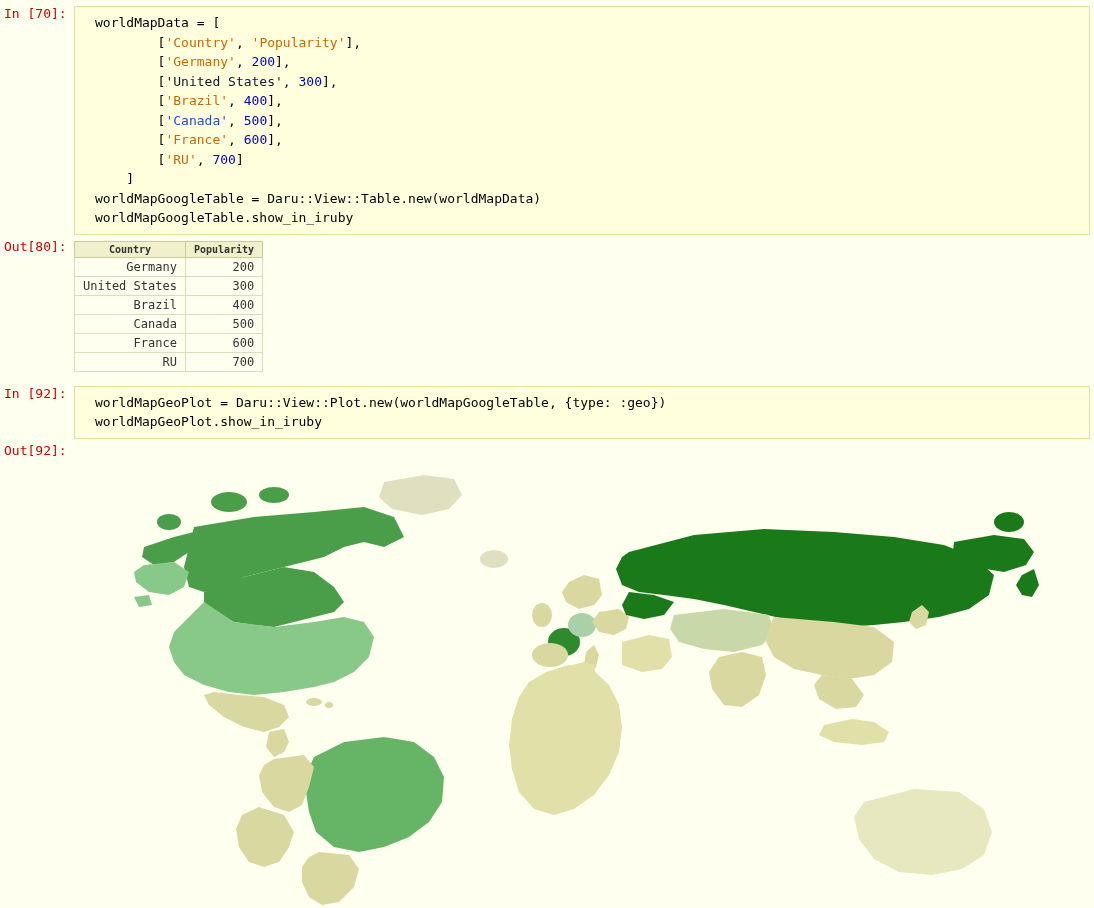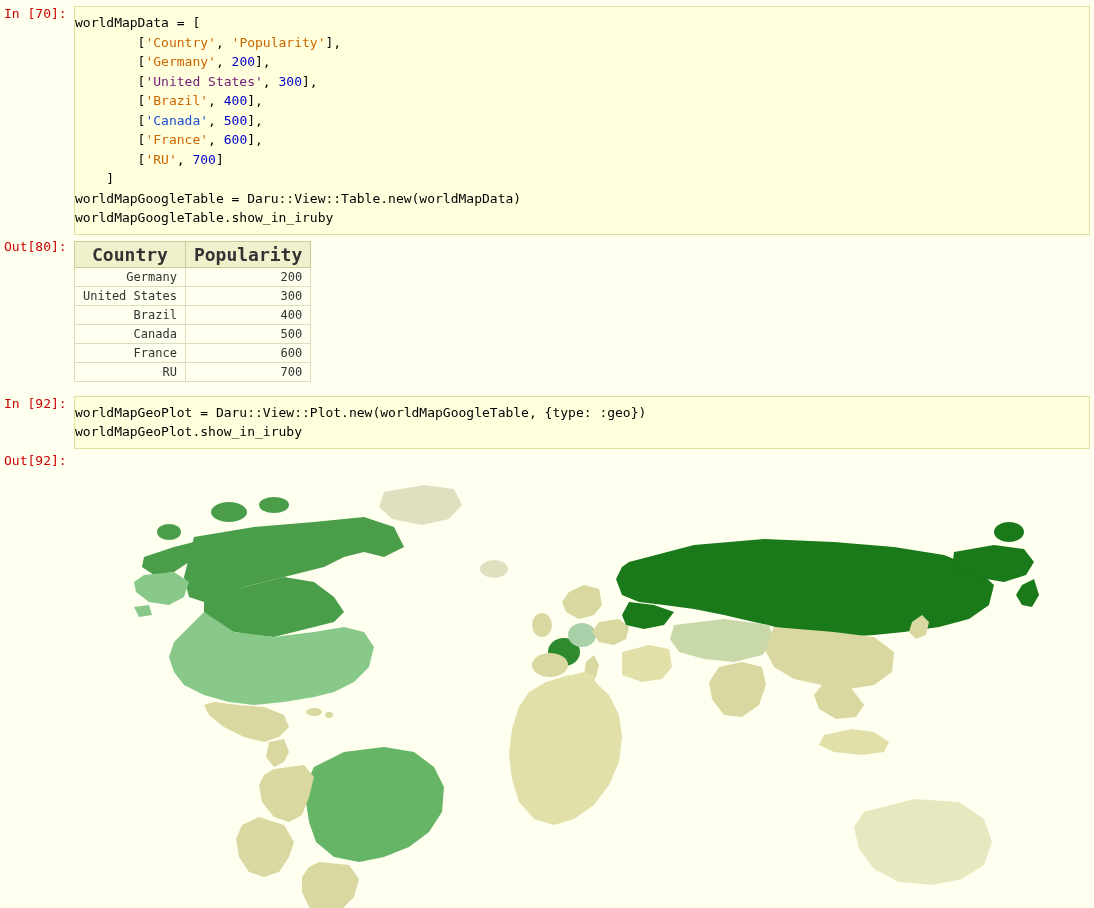--- a/index.html
+++ b/index.html
@@ -33,40 +33,40 @@
 
     .cell-content {
       flex: 1;
       padding: 2px 4px;
     }
 
     
     .input-cell {
       background: #ffffdd;
       border: 1px solid #e0e0a0;
-      padding: 6px 0;
+      padding: 6px 20px;
       font-family: monospace;
       font-size: 13px;
       line-height: 1.5;
     }
     .code-plain { color: #000000; }
 
     
     .output-table {
       border-collapse: collapse;
       font-size: 12px;
       margin: 2px 0;
     }
     .output-table th {
       background: #f0f0cc;
       border: 1px solid #cccc99;
       padding: 2px 8px;
       font-weight: bold;
       text-align: center;
-      font-size: 18px;
+      font-size: 10px;
     }
     .output-table td {
       border: 1px solid #ddddbb;
       padding: 2px 8px;
       text-align: right;
       font-size: 12px;
     }
     .output-table td:first-child {
       text-align: right;
       margin-left: 17px;
@@ -95,21 +95,21 @@
 
 <div class="cell-container">
 
   <div class="cell-row">
     <div class="cell-label">In [70]:</div>
     <div class="cell-content">
       <div class="input-cell">
         <span class="code-plain">worldMapData = [</span><br>
         <span class="code-plain">&nbsp;&nbsp;&nbsp;&nbsp;&nbsp;&nbsp;&nbsp;&nbsp;[<span style="color:#cc6600">'Country'</span>, <span style="color:#cc6600">'Popularity'</span>],</span><br>
         <span class="code-plain">&nbsp;&nbsp;&nbsp;&nbsp;&nbsp;&nbsp;&nbsp;&nbsp;[<span style="color:#cc6600">'Germany'</span>, <span style="color:#0000cc">200</span>],</span><br>
-        <span class="code-plain">&nbsp;&nbsp;&nbsp;&nbsp;&nbsp;&nbsp;&nbsp;&nbsp;[<span style="color:#701a75">'United States'</span>, <span style="color:#0000cc">300</span>],</span><br>
+        <span class="code-plain">&nbsp;&nbsp;&nbsp;&nbsp;&nbsp;&nbsp;&nbsp;&nbsp;[<span style="color:#0f172a">'United States'</span>, <span style="color:#0000cc">300</span>],</span><br>
         <span class="code-plain">&nbsp;&nbsp;&nbsp;&nbsp;&nbsp;&nbsp;&nbsp;&nbsp;[<span style="color:#cc6600">'Brazil'</span>, <span style="color:#0000cc">400</span>],</span><br>
         <span class="code-plain">&nbsp;&nbsp;&nbsp;&nbsp;&nbsp;&nbsp;&nbsp;&nbsp;[<span style="color:#1d4ed8">'Canada'</span>, <span style="color:#0000cc">500</span>],</span><br>
         <span class="code-plain">&nbsp;&nbsp;&nbsp;&nbsp;&nbsp;&nbsp;&nbsp;&nbsp;[<span style="color:#cc6600">'France'</span>, <span style="color:#0000cc">600</span>],</span><br>
         <span class="code-plain">&nbsp;&nbsp;&nbsp;&nbsp;&nbsp;&nbsp;&nbsp;&nbsp;[<span style="color:#cc6600">'RU'</span>, <span style="color:#0000cc">700</span>]</span><br>
         <span class="code-plain">&nbsp;&nbsp;&nbsp;&nbsp;]</span><br>
         <span class="code-plain">worldMapGoogleTable = Daru::View::Table.new(worldMapData)</span><br>
         <span class="code-plain">worldMapGoogleTable.show_in_iruby</span>
       </div>
     </div>
   </div>

